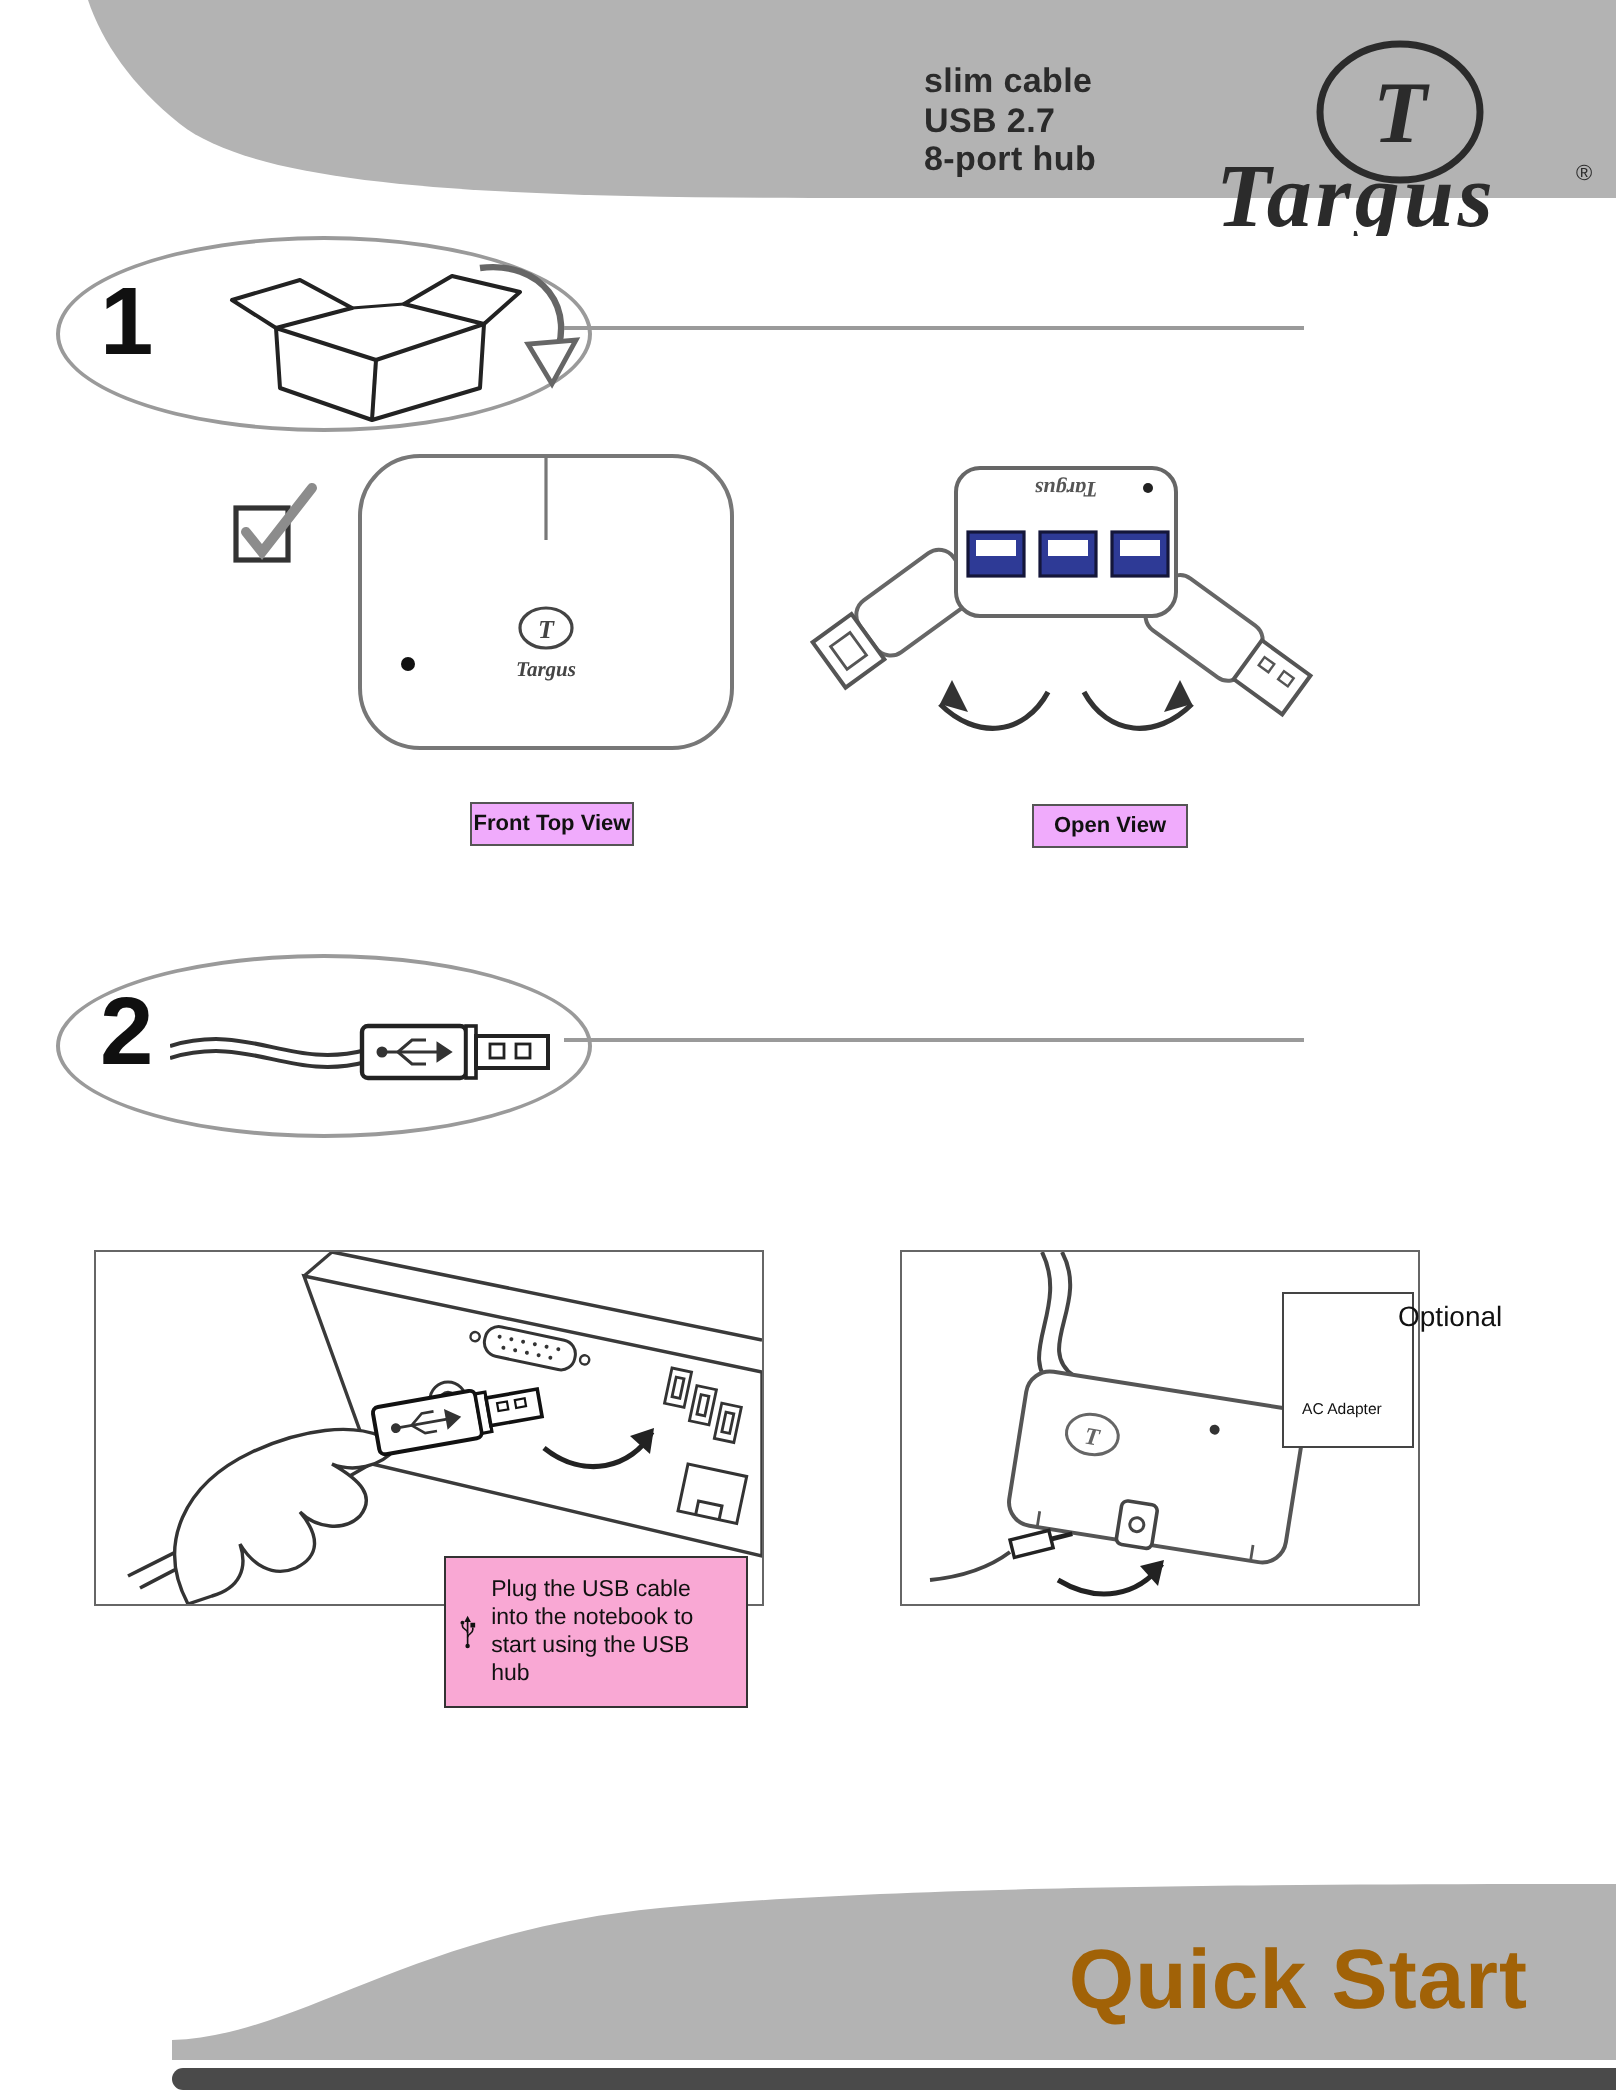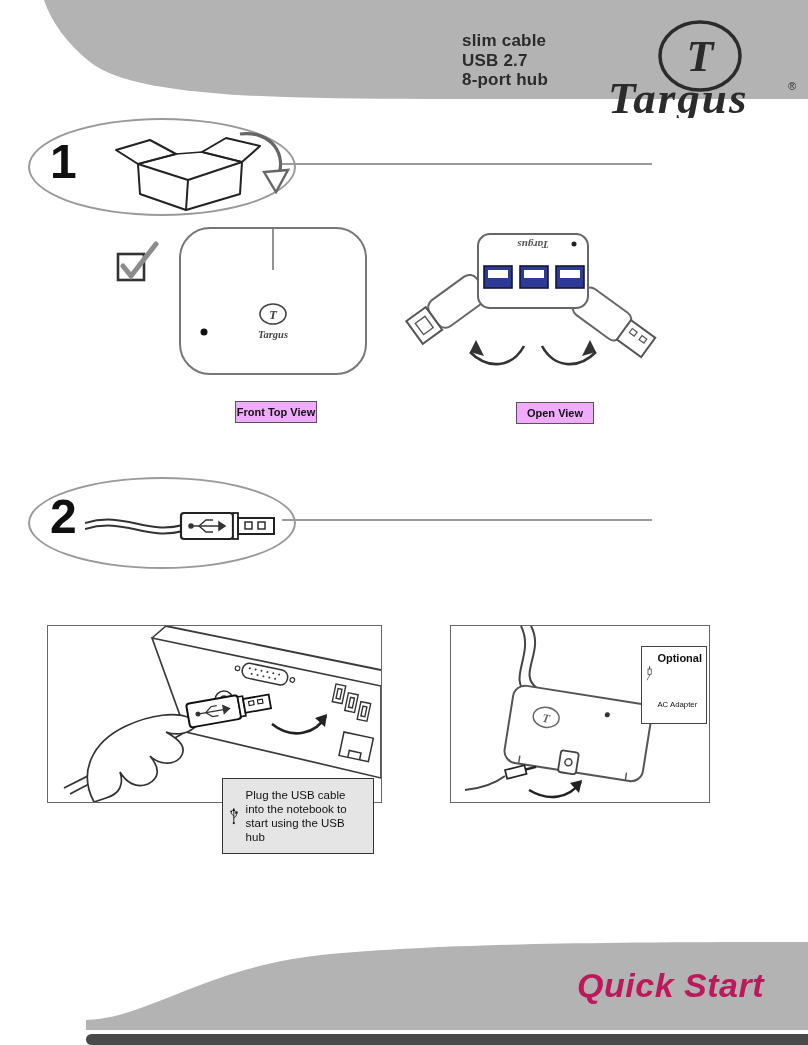--- a/index.html
+++ b/index.html
@@ -10,28 +10,28 @@
   .header-text{position:absolute;left:462px;top:31px;font-size:17px;font-weight:bold;
                line-height:19.5px;color:#2b2b2b;letter-spacing:0.2px;}
   .step-ellipse{position:absolute;width:264px;border:2.5px solid #9a9a9a;border-radius:50%;background:#fff;}
   .step-num{position:absolute;left:20px;font-size:48px;font-weight:bold;color:#101010;}
   .hline{position:absolute;height:2px;background:#9a9a9a;}
   .label-box{position:absolute;border:1.3px solid #555;background:#f0abfc;display:flex;
              align-items:center;justify-content:center;font-size:11px;font-weight:bold;color:#111;}
   .note{position:absolute;font-size:12.5px;line-height:15.5px;color:#111;}
   .frame{position:absolute;border:1.3px solid #666;background:#fff;}
   .callout{position:absolute;left:222px;top:778px;width:152px;height:76px;border:1.4px solid #333;
-           background:#e5e5e5;display:flex;align-items:center;gap:7px;padding:2px 6px;box-sizing:border-box;z-index:6;}
+           background:#f9a8d4;display:flex;align-items:center;gap:7px;padding:2px 6px;box-sizing:border-box;z-index:6;}
   .callout .txt{font-size:11.5px;line-height:14px;color:#111;}
   .optional-box{position:absolute;left:641px;top:646px;width:66px;height:78px;border:1.2px solid #444;
                 background:#fff;display:flex;gap:5px;padding:6px 4px;box-sizing:border-box;z-index:6;}
-  .optional-box .t1{font-size:11px;font-weight:bold;color:#111;line-height:10px;}
+  .optional-box .t1{font-size:14px;font-weight:normal;color:#111;line-height:10px;margin-left:48px;}
   .optional-box .t2{font-size:7.8px;color:#111;line-height:10px;margin-top:37px;}
-  .quick-start{position:absolute;right:44px;top:966px;font-size:34px;font-weight:bold;
-               color:#be185d;letter-spacing:0.5px;z-index:4;font-style:italic;}
+  .quick-start{position:absolute;right:44px;top:966px;font-size:42px;font-weight:bold;
+               color:#a16207;letter-spacing:0.5px;z-index:4;}
   .footer-bar{position:absolute;left:86px;top:1034px;width:722px;height:11px;background:#4a4a4a;
               border-radius:6px 0 0 6px;z-index:4;}
   .logo-wrap{position:absolute;left:606px;top:14px;width:200px;height:104px;}
   .mini-serif{font-family:"Liberation Serif",serif;}
 </style>
 </head>
 <body>
 
 <div class="page">
 

